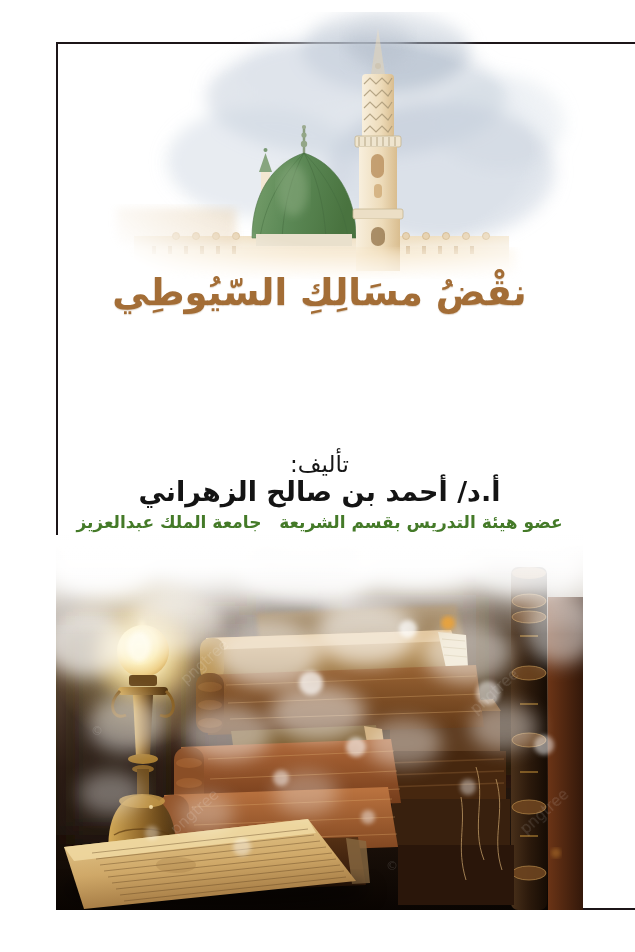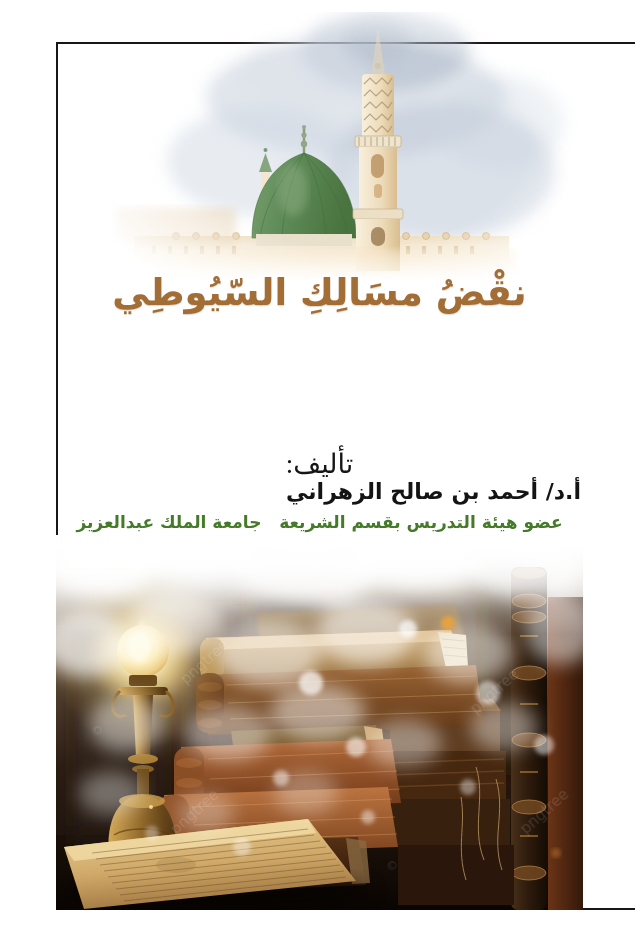--- a/index.html
+++ b/index.html
@@ -13,22 +13,22 @@
   }
   .photo{position:absolute;pointer-events:none;}
   .mosque{left:-2px;top:-32px;width:527px;height:300px;}
   .books{left:-2px;bottom:-2px;width:527px;height:375px;}
   .textblock{position:absolute;left:0;width:523px;text-align:center;direction:rtl;}
   .title{
     top:212px;color:#a36d36;font-size:37px;font-weight:bold;line-height:74px;
     font-family:"DejaVu Sans",sans-serif;
     text-shadow:0 1px 1px rgba(125,75,25,.25);
   }
-  .byline{top:407px;color:#161616;font-size:27px;line-height:26px;font-family:Liberation Serif, serif;}
-  .author{top:433px;color:#141414;font-size:22px;font-weight:bold;line-height:30px;text-align:right;}
+  .byline{top:407px;color:#161616;font-size:23px;line-height:26px;}
+  .author{top:433px;color:#141414;font-size:27px;font-weight:bold;line-height:30px;}
   .affiliation{top:467px;color:#447a28;font-size:17px;font-weight:bold;line-height:22px;}
   svg{display:block;}
 </style>
 </head>
 <body>
 
 <div class="page">
   <div class="frame">
 
     <div class="photo mosque">

